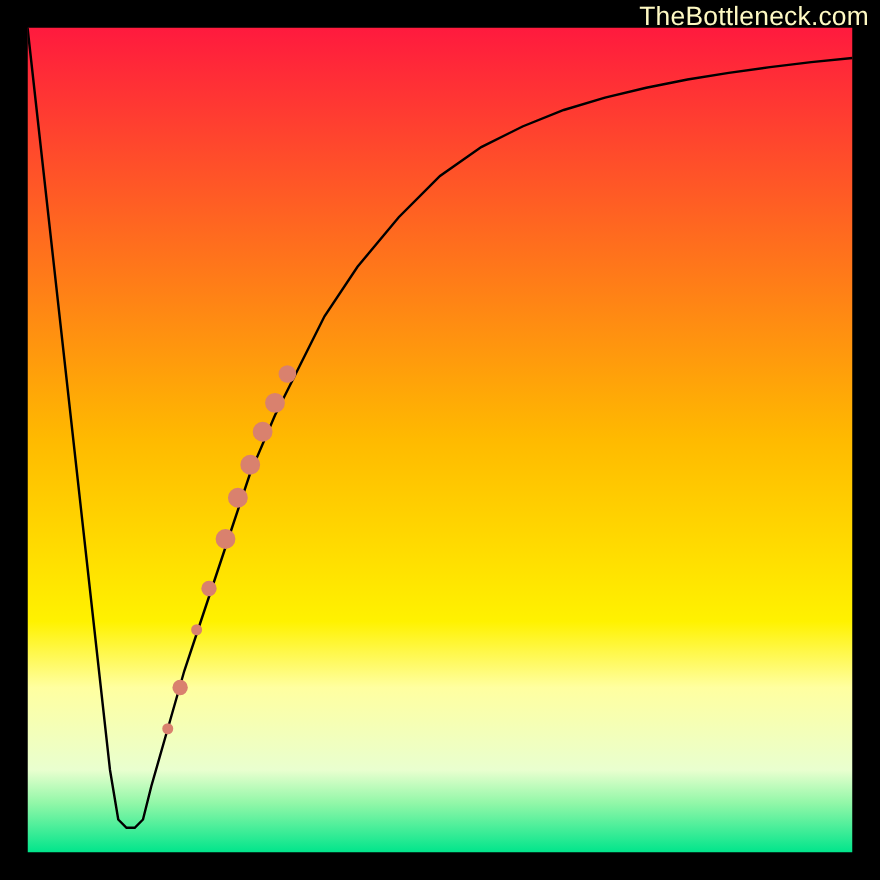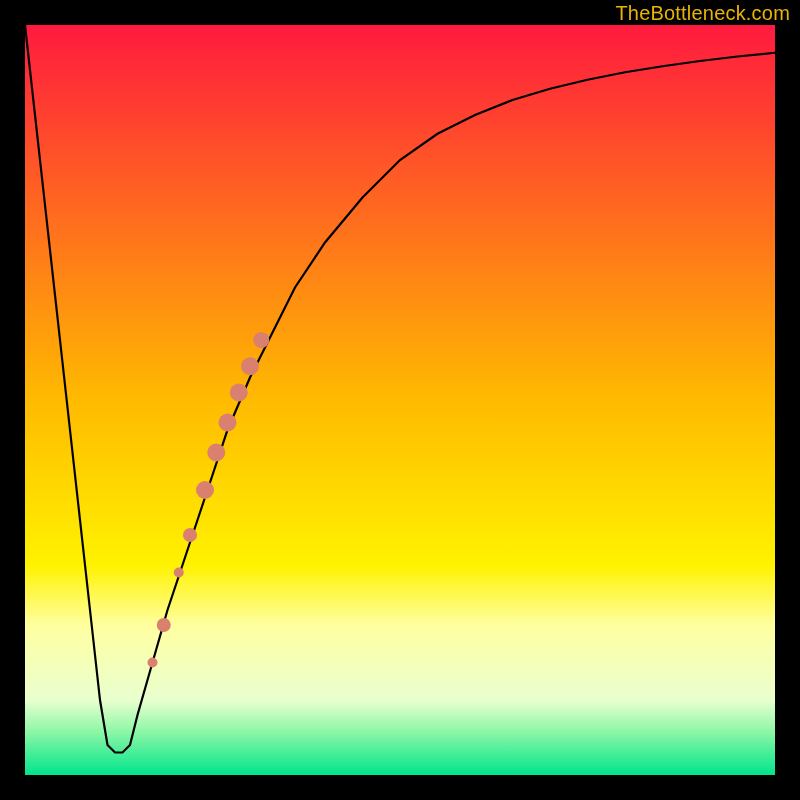--- a/index.html
+++ b/index.html
@@ -23,22 +23,22 @@
     position: absolute;
     left: 25px;
     top: 25px;
     width: 750px;
     height: 750px;
   }
   .watermark {
     position: absolute;
     top: 2px;
     right: 10px;
-    color: #eab308;
-    font-size: 20px;
+    color: #fef9c3;
+    font-size: 24px;
     font-weight: 400;
     letter-spacing: 0.2px;
   }
 </style>
 </head>
 <body>
 
 <div class="frame">
   <div class="watermark">TheBottleneck.com</div>
   <svg class="plot" id="plot" width="750" height="750" viewBox="0 0 750 750">

